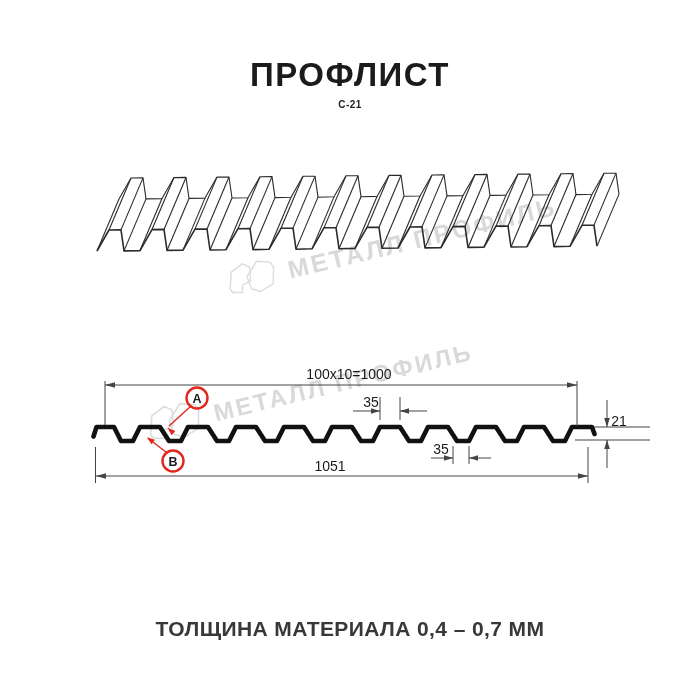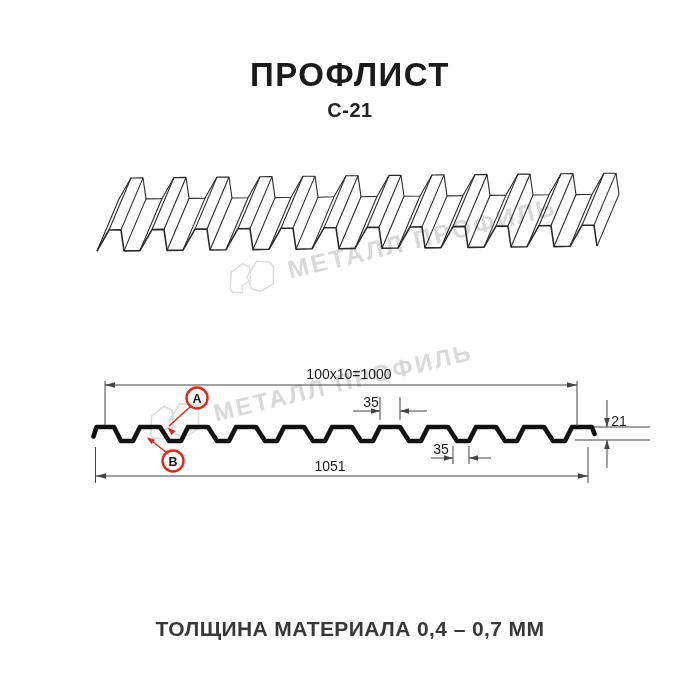--- a/index.html
+++ b/index.html
@@ -1,21 +1,21 @@
 <!DOCTYPE html>
 <html><head>
 <meta charset="utf-8">
 <style>
   html,body{margin:0;padding:0;background:#fff;}
   .page{position:relative;width:700px;height:700px;background:#ffffff;overflow:hidden;
         font-family:"Liberation Sans",sans-serif;}
   .title{position:absolute;top:56px;left:0;width:100%;text-align:center;
          font-size:33px;font-weight:bold;letter-spacing:1.5px;color:#1b1b1b;}
   .code{position:absolute;top:99px;left:0;width:100%;text-align:center;
-        font-size:20px;font-weight:600;letter-spacing:.5px;color:#222;}
+        font-size:10px;font-weight:600;letter-spacing:.5px;color:#222;}
   .footer{position:absolute;top:617px;left:0;width:100%;text-align:center;
           font-size:21px;font-weight:600;letter-spacing:.4px;color:#383838;}
   .watermark{position:absolute;display:flex;align-items:center;gap:8px;z-index:1;
              transform-origin:left center;color:#d9d9d9;font-weight:bold;
              letter-spacing:2.5px;white-space:nowrap;}
   #wm1{left:226px;top:260px;transform:rotate(-13.5deg);font-size:25px;}
   #wm2{left:146px;top:404px;transform:rotate(-13.5deg);font-size:24px;}
   .wm-logo{flex:0 0 auto;}
   #drawing{position:absolute;left:0;top:0;z-index:2;}
   #drawing text{font-family:"Liberation Sans",sans-serif;fill:#1a1a1a;}

